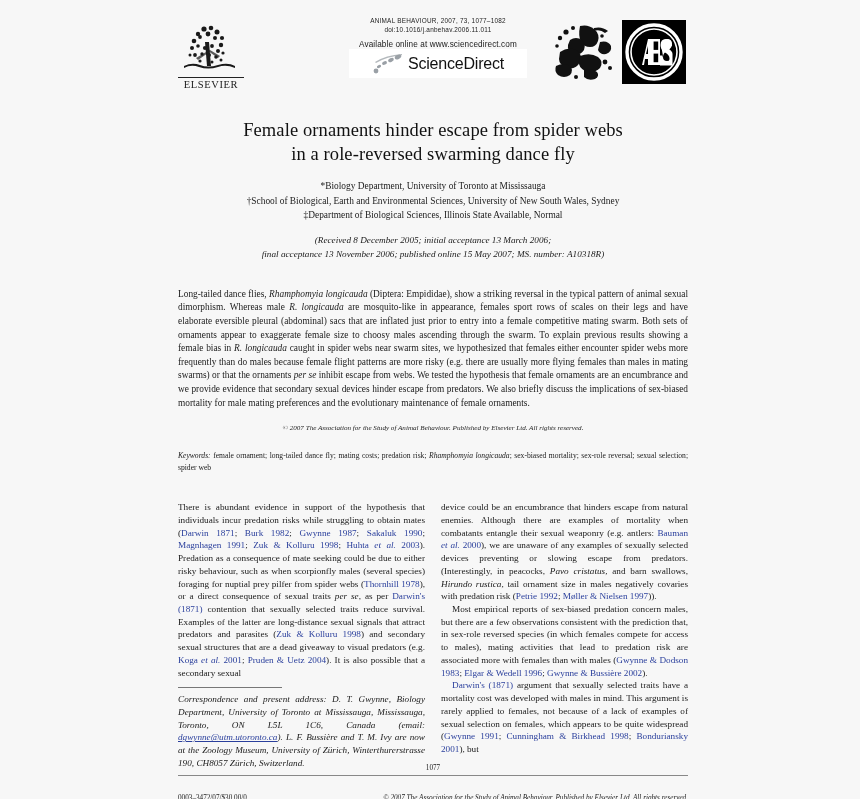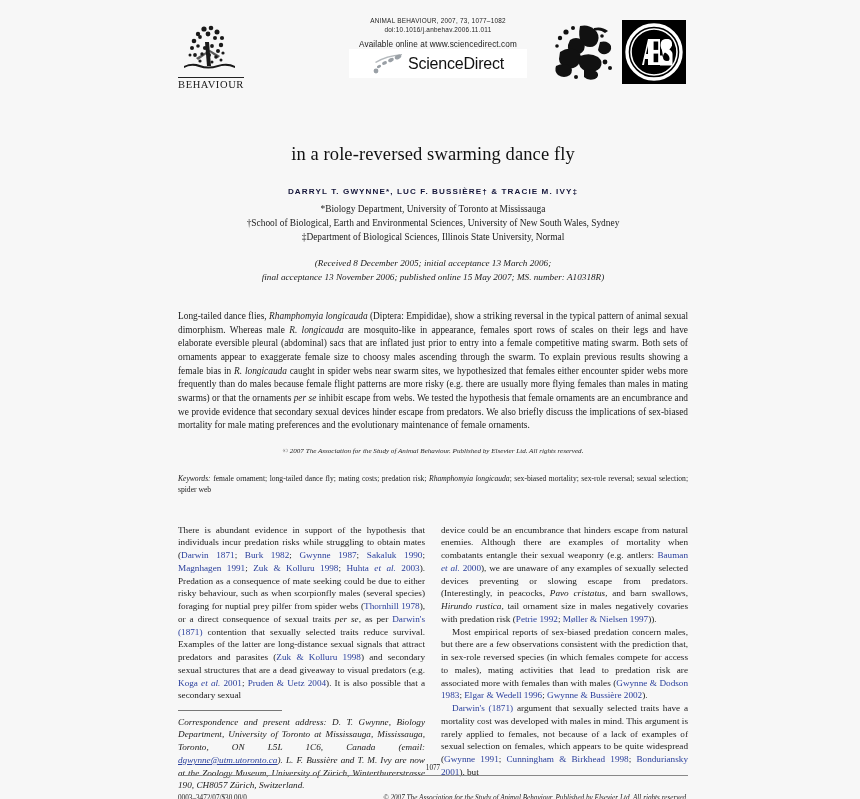--- a/index.html
+++ b/index.html
@@ -298,21 +298,21 @@
             <circle cx="38" cy="35" r="1.8"></circle>
               <circle cx="45" cy="31" r="1.6"></circle>
             <circle cx="12" cy="33" r="1.5"></circle>
               <circle cx="22" cy="39" r="1.6"></circle>
             <circle cx="34" cy="40" r="1.5"></circle>
               <circle cx="43" cy="38" r="1.5"></circle>
             <path d="M18 36 L28 30 L30 31 L20 38 Z" opacity="0.7"></path>
             <path d="M42 34 L32 28 L30 29 L40 36 Z" opacity="0.7"></path>
           </g>
         </svg>
-        <span class="elsevier-word">BEHAVIOUR</span>
+        <span class="elsevier-word">ELSEVIER</span>
       </div>
 
       <div class="journal-line">
         <div>ANIMAL BEHAVIOUR, 2007, 73, 1077–1082</div>
         <div>doi:10.1016/j.anbehav.2006.11.011</div>
       </div>
 
       <div class="sciencedirect-box">
         <div class="avail-line">Available online at www.sciencedirect.com</div>
         <div class="sd-badge">
@@ -360,30 +360,29 @@
           <rect x="30" y="19" width="8" height="26" fill="#fff"></rect>
           <rect x="31.6" y="21.5" width="4.6" height="8.4" fill="#000"></rect>
           <rect x="31.6" y="33.6" width="4.6" height="8.6" fill="#000"></rect>
           <path d="M39 25 Q40 19 45 19 Q50 19 50 24 Q50 28 46 30 Q41 33 41 37 Q41 41 45 41 Q49 41 49 37 L49 35 L50 35 L50 45 L39 45 Q38 40 41 36" fill="#fff"></path>
           <path d="M50 26 Q50 19 44 19 Q38.5 19 38.5 25 Q38.5 30 43 32.5 Q47.5 35 47.5 38.5 Q47.5 42 44 42 Q40.5 42 40.5 38 L40.5 35.5 L38 35.5 L38 45.5 L50.5 45.5 L50.5 34 Q50.5 31 46 28.5 Q42 26.5 42 24 Q42 21.5 44.5 21.5 Q47 21.5 47 25 L47 26 Z" fill="#fff"></path>
         </svg>
       </div>
     </div>
 
     <h1 class="title">
-      <br>
+      <span>Female ornaments hinder escape from spider webs</span><br>
       <span>in a role-reversed swarming dance fly</span>
     </h1>
 
-    <div class="authors">DARRYL T. GWYNNE*, LUC F. BUSSIÈRE† &amp; TRACIE M. IVY‡</div>
 
     <div class="affils">
       <div>*Biology Department, University of Toronto at Mississauga</div>
       <div>†School of Biological, Earth and Environmental Sciences, University of New South Wales, Sydney</div>
-      <div>‡Department of Biological Sciences, Illinois State University, Normal</div>
+      <div>‡Department of Biological Sciences, Illinois State Available, Normal</div>
     </div>
 
     <div class="dates">
       <div>(Received 8 December 2005; initial acceptance 13 March 2006;</div>
       <div>final acceptance 13 November 2006; published online 15 May 2007; MS. number: A10318R)</div>
     </div>
 
     <div class="abstract">
       <span>Long-tailed dance flies, <i class="ital">Rhamphomyia longicauda</i> (Diptera: Empididae), show a striking reversal in the typical pattern of animal sexual dimorphism. Whereas male <i class="ital">R. longicauda</i> are mosquito-like in appearance, females sport rows of scales on their legs and have elaborate eversible pleural (abdominal) sacs that are inflated just prior to entry into a female competitive mating swarm. Both sets of ornaments appear to exaggerate female size to choosy males ascending through the swarm. To explain previous results showing a female bias in <i class="ital">R. longicauda</i> caught in spider webs near swarm sites, we hypothesized that females either encounter spider webs more frequently than do males because female flight patterns are more risky (e.g. there are usually more flying females than males in mating swarms) or that the ornaments <i class="ital">per se</i> inhibit escape from webs. We tested the hypothesis that female ornaments are an encumbrance and we provide evidence that secondary sexual devices hinder escape from predators. We also briefly discuss the implications of sex-biased mortality for male mating preferences and the evolutionary maintenance of female ornaments.</span>
     </div>

